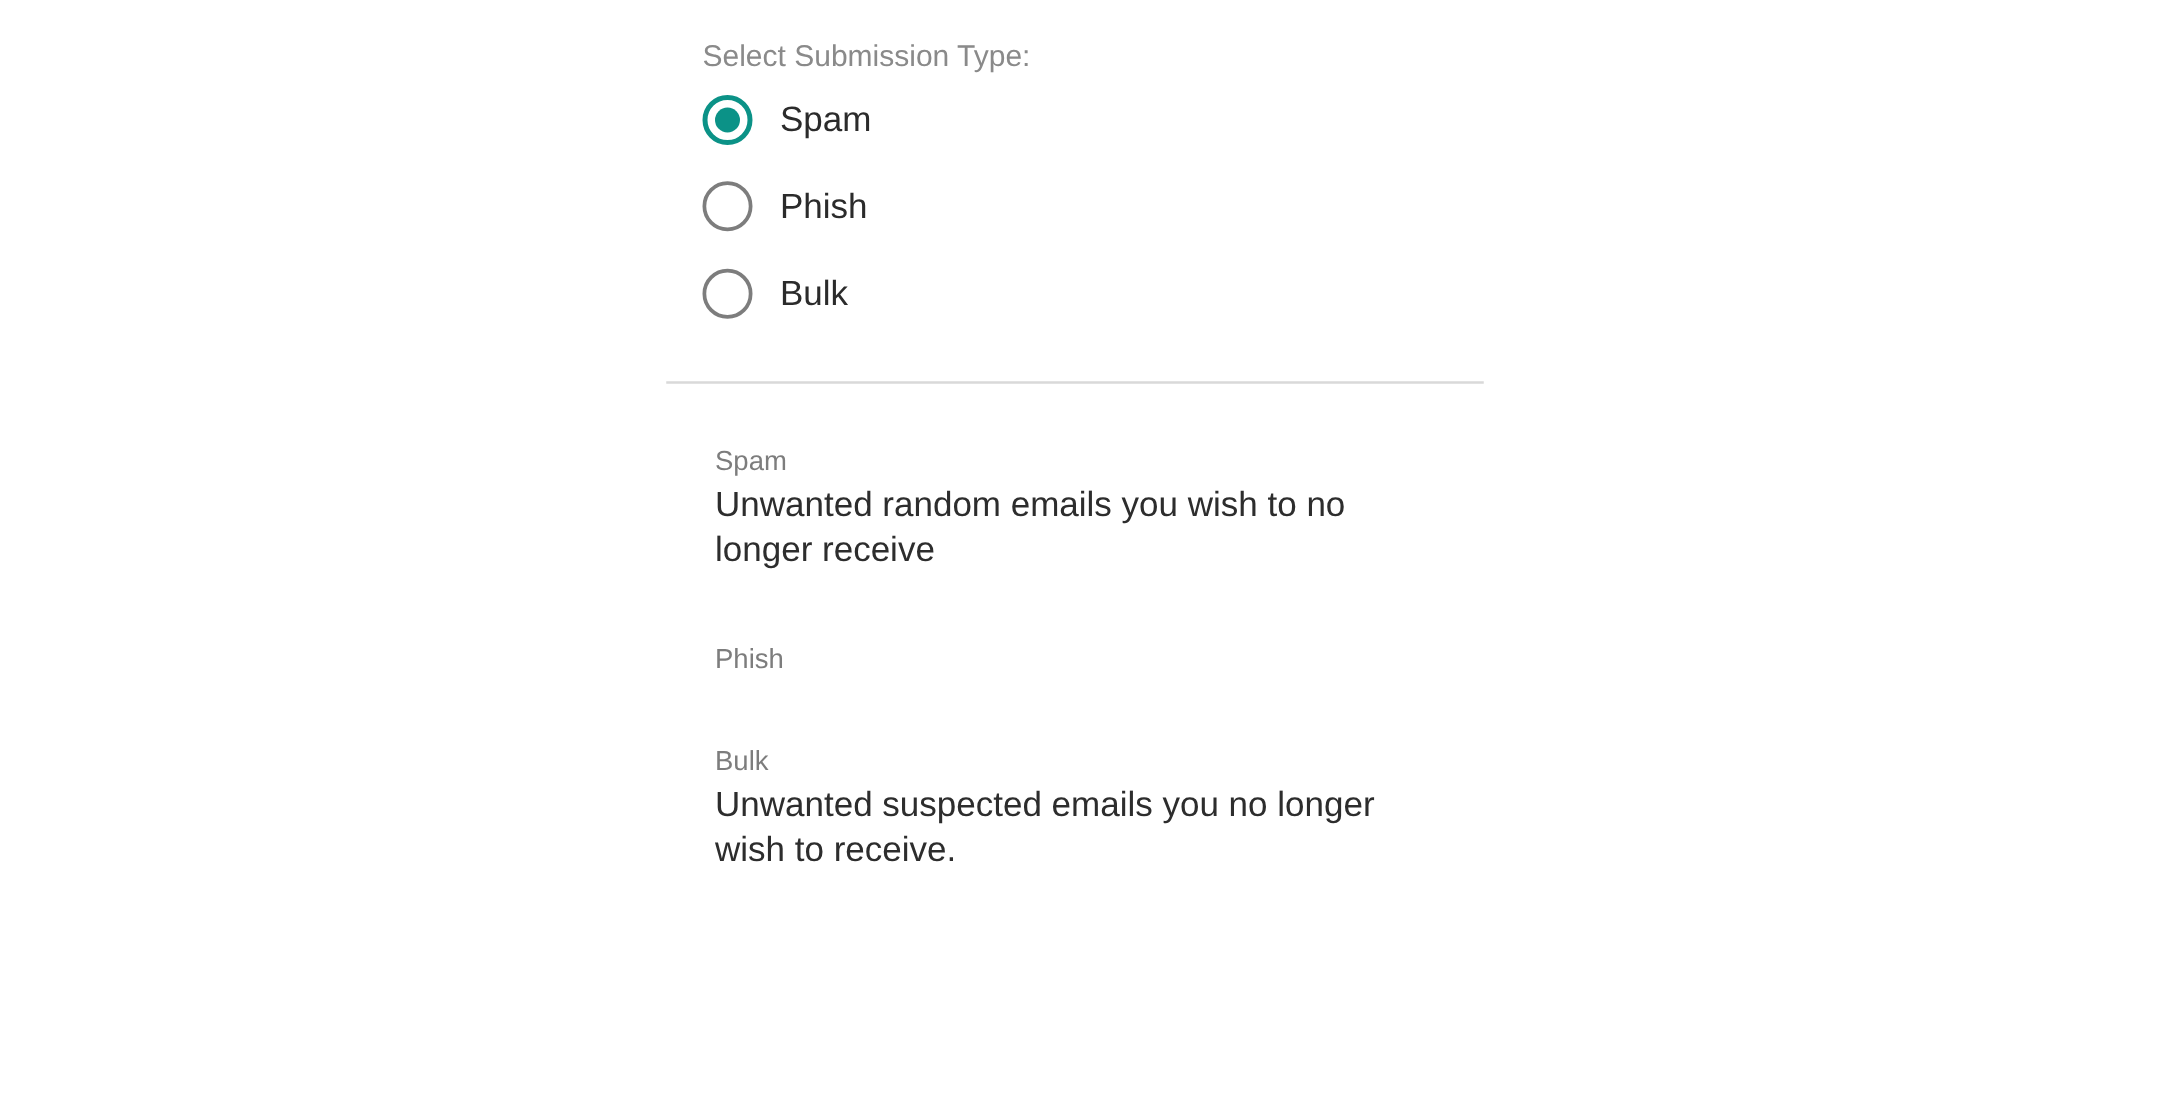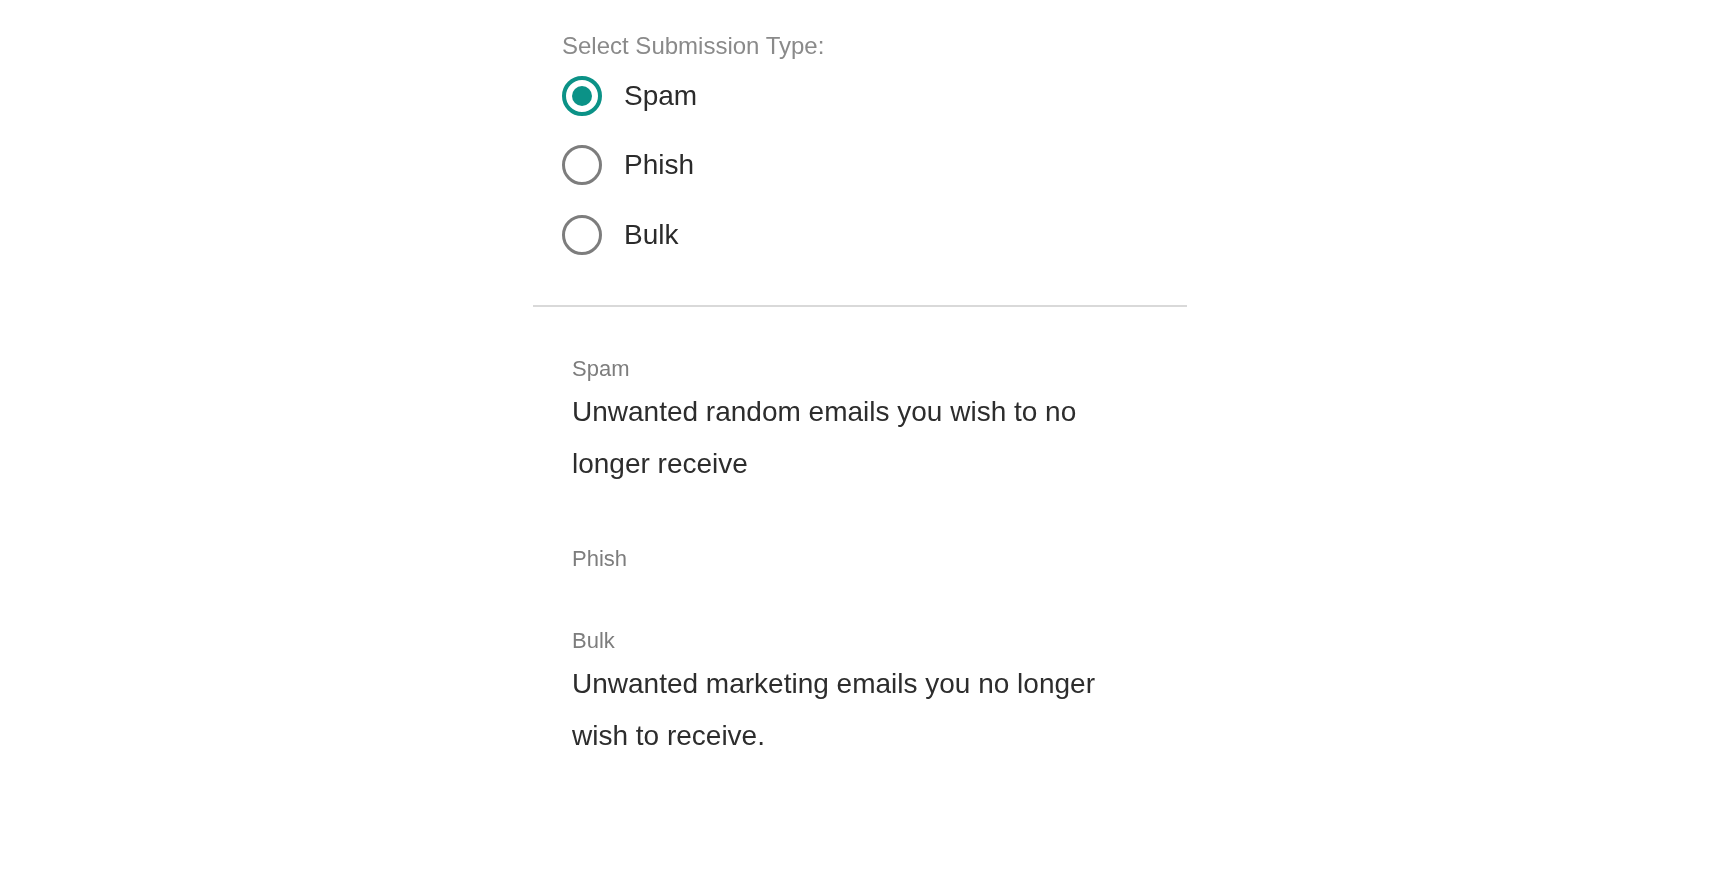--- a/index.html
+++ b/index.html
@@ -103,21 +103,21 @@
   .desc-section { margin-bottom: 56px; }
   .desc-term {
     font-size: 22px;
     line-height: 26px;
     margin-bottom: 4px;
     color: var(--term-text);
     font-weight: 400;
   }
   .desc-text {
     font-size: 28px;
-    line-height: 52px;
+    line-height: 36px;
     color: var(--body-text);
     font-weight: 400;
   }
 </style>
 </head>
 <body>
 
 <div class="page">
 
   <div class="form-title">Select Submission Type:</div>
@@ -151,18 +151,18 @@
       <div class="desc-term">Spam</div>
       <div class="desc-text">Unwanted random emails you wish to no longer receive</div>
     </div>
 
     <div class="desc-section">
       <div class="desc-term">Phish</div>
     </div>
 
     <div class="desc-section">
       <div class="desc-term">Bulk</div>
-      <div class="desc-text">Unwanted marketing emails you no longer wish to receive.</div>
+      <div class="desc-text">Unwanted suspected emails you no longer wish to receive.</div>
     </div>
 
   </div>
 
 </div>
 
 </body></html>

